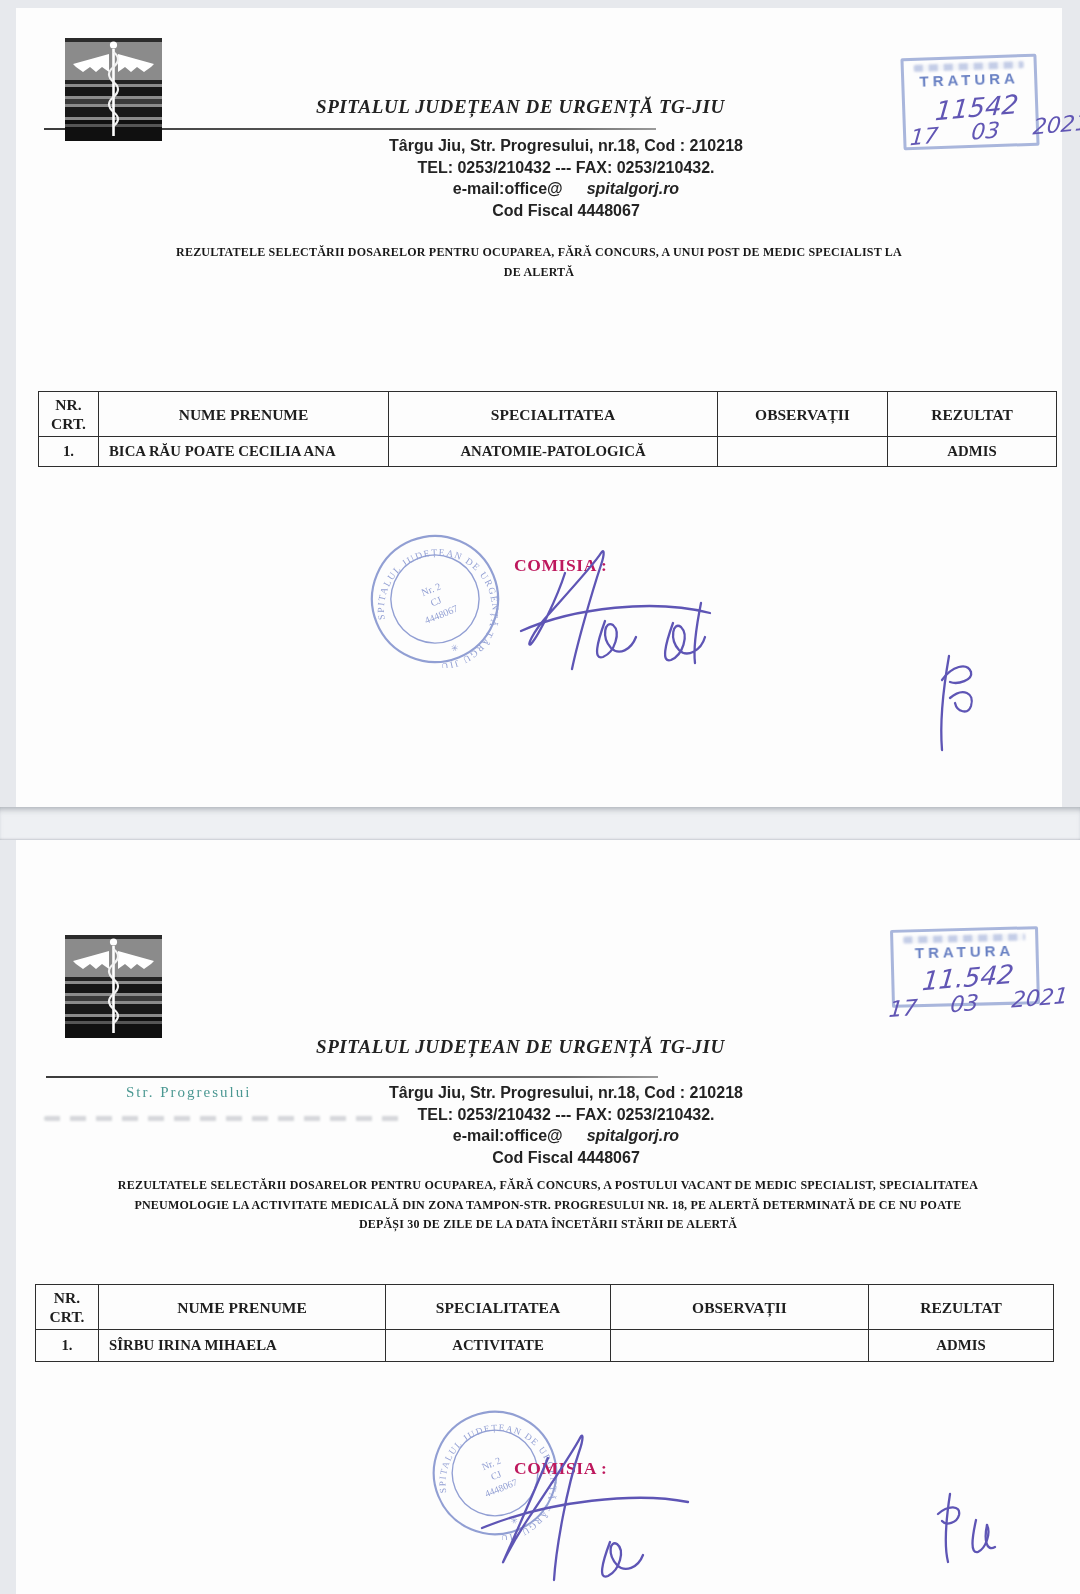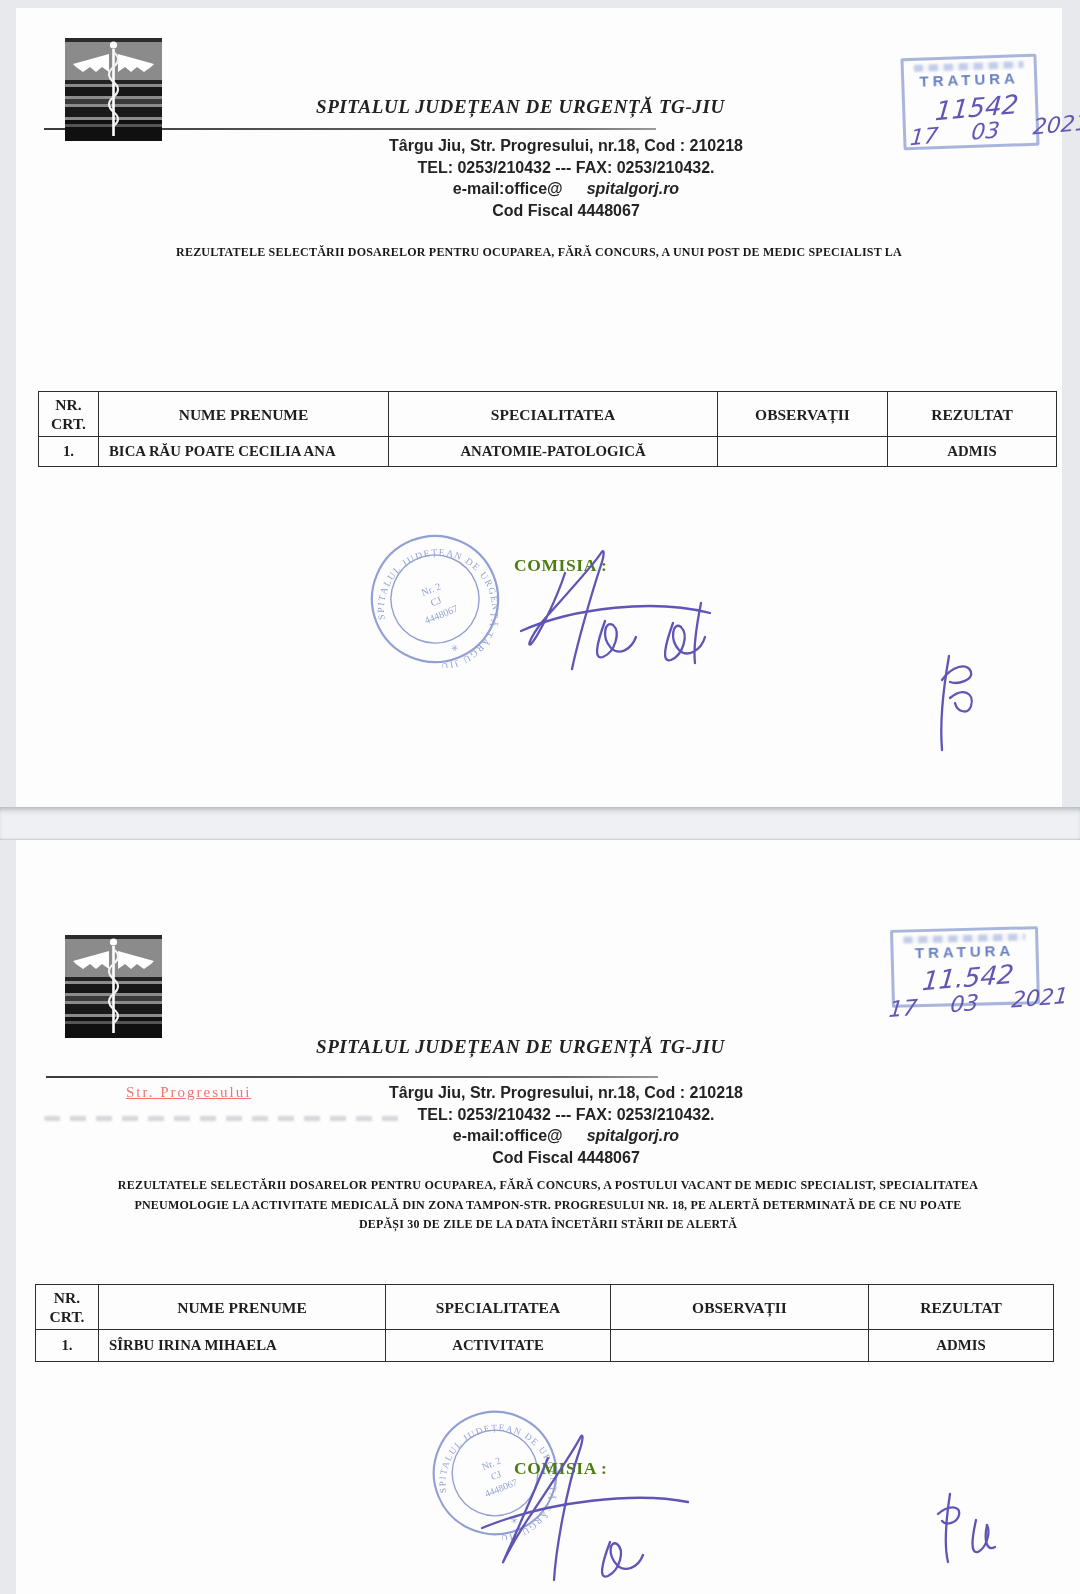--- a/index.html
+++ b/index.html
@@ -66,24 +66,24 @@
     font-family:"DejaVu Sans",sans-serif;font-style:italic;color:#6156b4;
     transform:skewX(-10deg) rotate(-3deg);transform-origin:left center;
     white-space:nowrap;
   }
   .regnum{font-size:26px;}
   .regdate{font-size:22px;word-spacing:26px;}
 
   
   .roundstamp{opacity:.78;filter:blur(.3px);}
   .sig path{fill:none;stroke:#5e55b5;stroke-width:2.3;stroke-linecap:round;stroke-linejoin:round;}
-  .comisia{font-weight:bold;font-size:17.5px;letter-spacing:.6px;white-space:nowrap;color:#4d7c0f;}
+  .comisia{font-weight:bold;font-size:17.5px;letter-spacing:.6px;white-space:nowrap;color:#be185d;}
 
   .faint-note{
-    color:#ef4444;font-size:15px;letter-spacing:2px;filter:blur(.7px);opacity:.75;white-space:nowrap;text-decoration:underline;
+    color:#0f766e;font-size:15px;letter-spacing:2px;filter:blur(.7px);opacity:.75;white-space:nowrap;
   }
   .faint-bar{
     height:5px;border-radius:2px;opacity:.5;filter:blur(1.1px);
     background:repeating-linear-gradient(90deg,rgba(110,116,128,.55) 0 16px,transparent 16px 26px);
   }
 </style>
 </head>
 <body>
 
 <div class="page" id="page1">
@@ -117,20 +117,21 @@
 
   <div class="abs regstamp" style="left:886px;top:48px;width:130px;height:86px;transform:rotate(-2deg);">
     <div class="smudge"></div>
     <div class="lbl">TRATURA</div>
     <div class="abs hand regnum" style="left:30px;top:36px;">11542</div>
     <div class="abs hand regdate" style="left:4px;top:64px;">17 03 2021</div>
   </div>
 
   <div class="abs doc-title" style="left:-9px;top:235px;width:1064px;">
     <div>REZULTATELE SELECTĂRII  DOSARELOR  PENTRU OCUPAREA,  FĂRĂ CONCURS, A UNUI POST DE MEDIC SPECIALIST LA</div>
+    <div>DE ALERTĂ</div>
   </div>
 
   <table class="doc-table" style="left:22px;top:383px;width:1018px;">
     <colgroup>
         <col style="width:60px">
         <col style="width:290px">
         <col style="width:329px">
         <col style="width:170px">
         <col style="width:169px">
       </colgroup>

